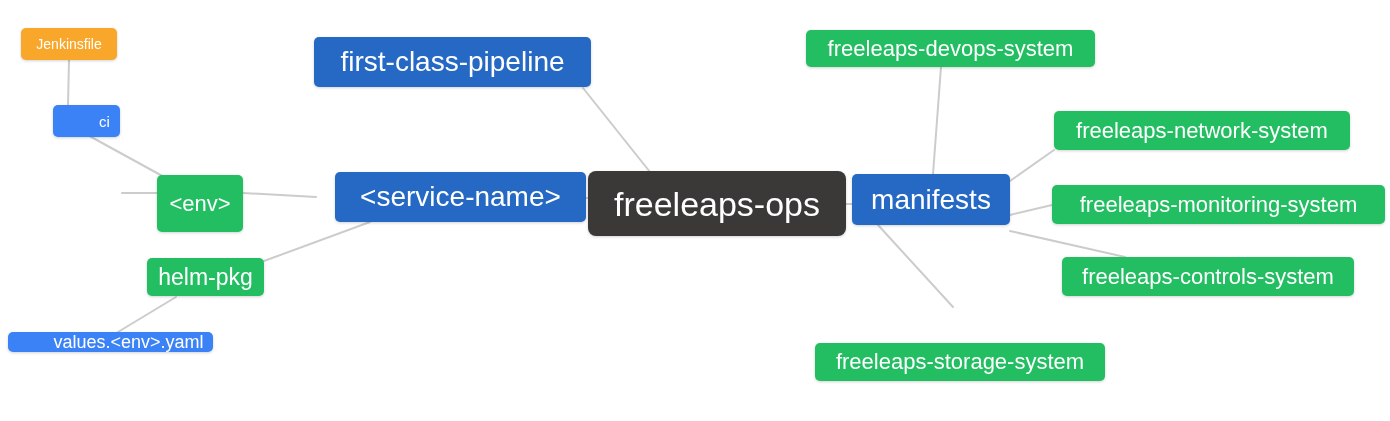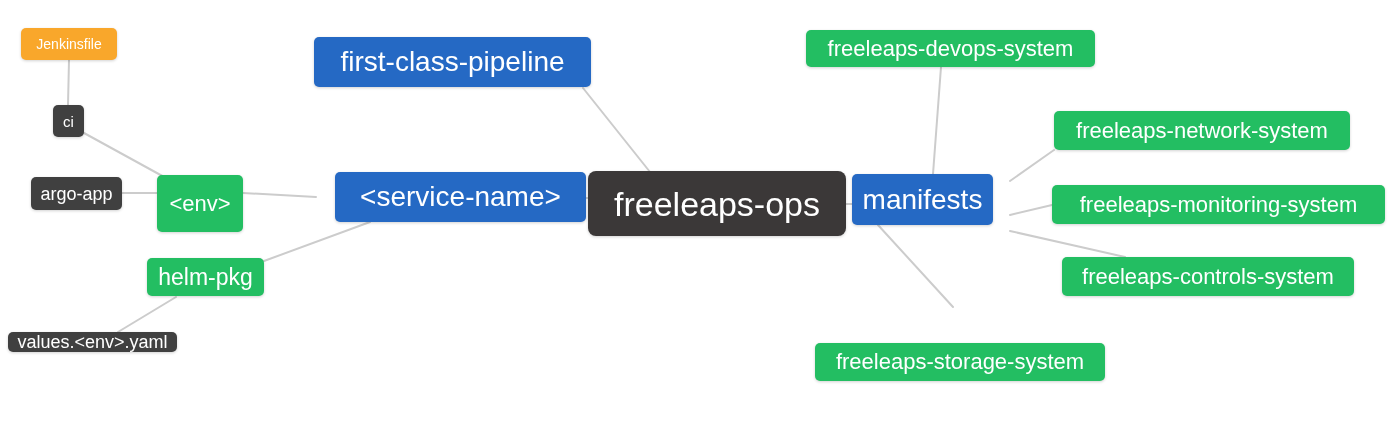--- a/index.html
+++ b/index.html
@@ -31,21 +31,21 @@
     align-items: center;
     justify-content: center;
     color: #ffffff;
     border-radius: 5px;
     box-shadow: 0 1px 3px rgba(0,0,0,0.18);
     white-space: nowrap;
     line-height: 1;
     user-select: none;
   }
   .orange { background: #F9A72B; }
-  .red    { background: #404040; }
+  .red    { background: #3b82f6; padding-left: 36px; }
   .green  { background: #23BE62; }
   .blue   { background: #2569C4; }
   .dark   { background: #3B3838; border-radius: 8px; }
 </style>
 </head>
 <body>
 
 <div class="canvas">
 
   <svg class="edge-layer">
@@ -62,35 +62,34 @@
     <line x1="1010" y1="181" x2="1054" y2="150"></line>
     <line x1="1010" y1="215" x2="1052" y2="205"></line>
     <line x1="1010" y1="231" x2="1125" y2="257"></line>
     <line x1="878" y1="225" x2="953" y2="307"></line>
   </svg>
 
   <div class="node orange" style="left:21px; top:28px; width:96px; height:32px; font-size:14px;">Jenkinsfile</div>
 
   <div class="node red" style="left:53px; top:105px; width:31px; height:32px; font-size:15px;">ci</div>
 
-  <div class="node red" style="left:31px; top:177px; width:91px; height:33px; font-size:18px;">argo-app</div>
 
   <div class="node green" style="left:157px; top:175px; width:86px; height:57px; font-size:22px;">&lt;env&gt;</div>
 
   <div class="node green" style="left:147px; top:258px; width:117px; height:38px; font-size:23px;">helm-pkg</div>
 
   <div class="node red" style="left:8px; top:332px; width:169px; height:20px; font-size:18px;">values.&lt;env&gt;.yaml</div>
 
   <div class="node blue" style="left:314px; top:37px; width:277px; height:50px; font-size:28px;">first-class-pipeline</div>
 
   <div class="node blue" style="left:316px; top:172px; width:251px; height:50px; font-size:28px;margin-left:19px;">&lt;service-name&gt;</div>
 
   <div class="node dark" style="left:588px; top:171px; width:258px; height:65px; font-size:34px;">freeleaps-ops</div>
 
-  <div class="node blue" style="left:852px; top:174px; width:141px; height:51px; font-size:28px;">manifests</div>
+  <div class="node blue" style="left:852px; top:174px; width:158px; height:51px; font-size:28px;">manifests</div>
 
   <div class="node green" style="left:797px; top:30px; width:289px; height:37px; font-size:22px;margin-left:9px;">freeleaps-devops-system</div>
 
   <div class="node green" style="left:1054px; top:111px; width:296px; height:39px; font-size:22px;text-align:center;">freeleaps-network-system</div>
 
   <div class="node green" style="left:1052px; top:185px; width:333px; height:39px; font-size:22px;">freeleaps-monitoring-system</div>
 
   <div class="node green" style="left:1062px; top:257px; width:292px; height:39px; font-size:22px;">freeleaps-controls-system</div>
 
   <div class="node green" style="left:815px; top:307px; width:290px; height:38px; font-size:22px;margin-top:36px;">freeleaps-storage-system</div>

